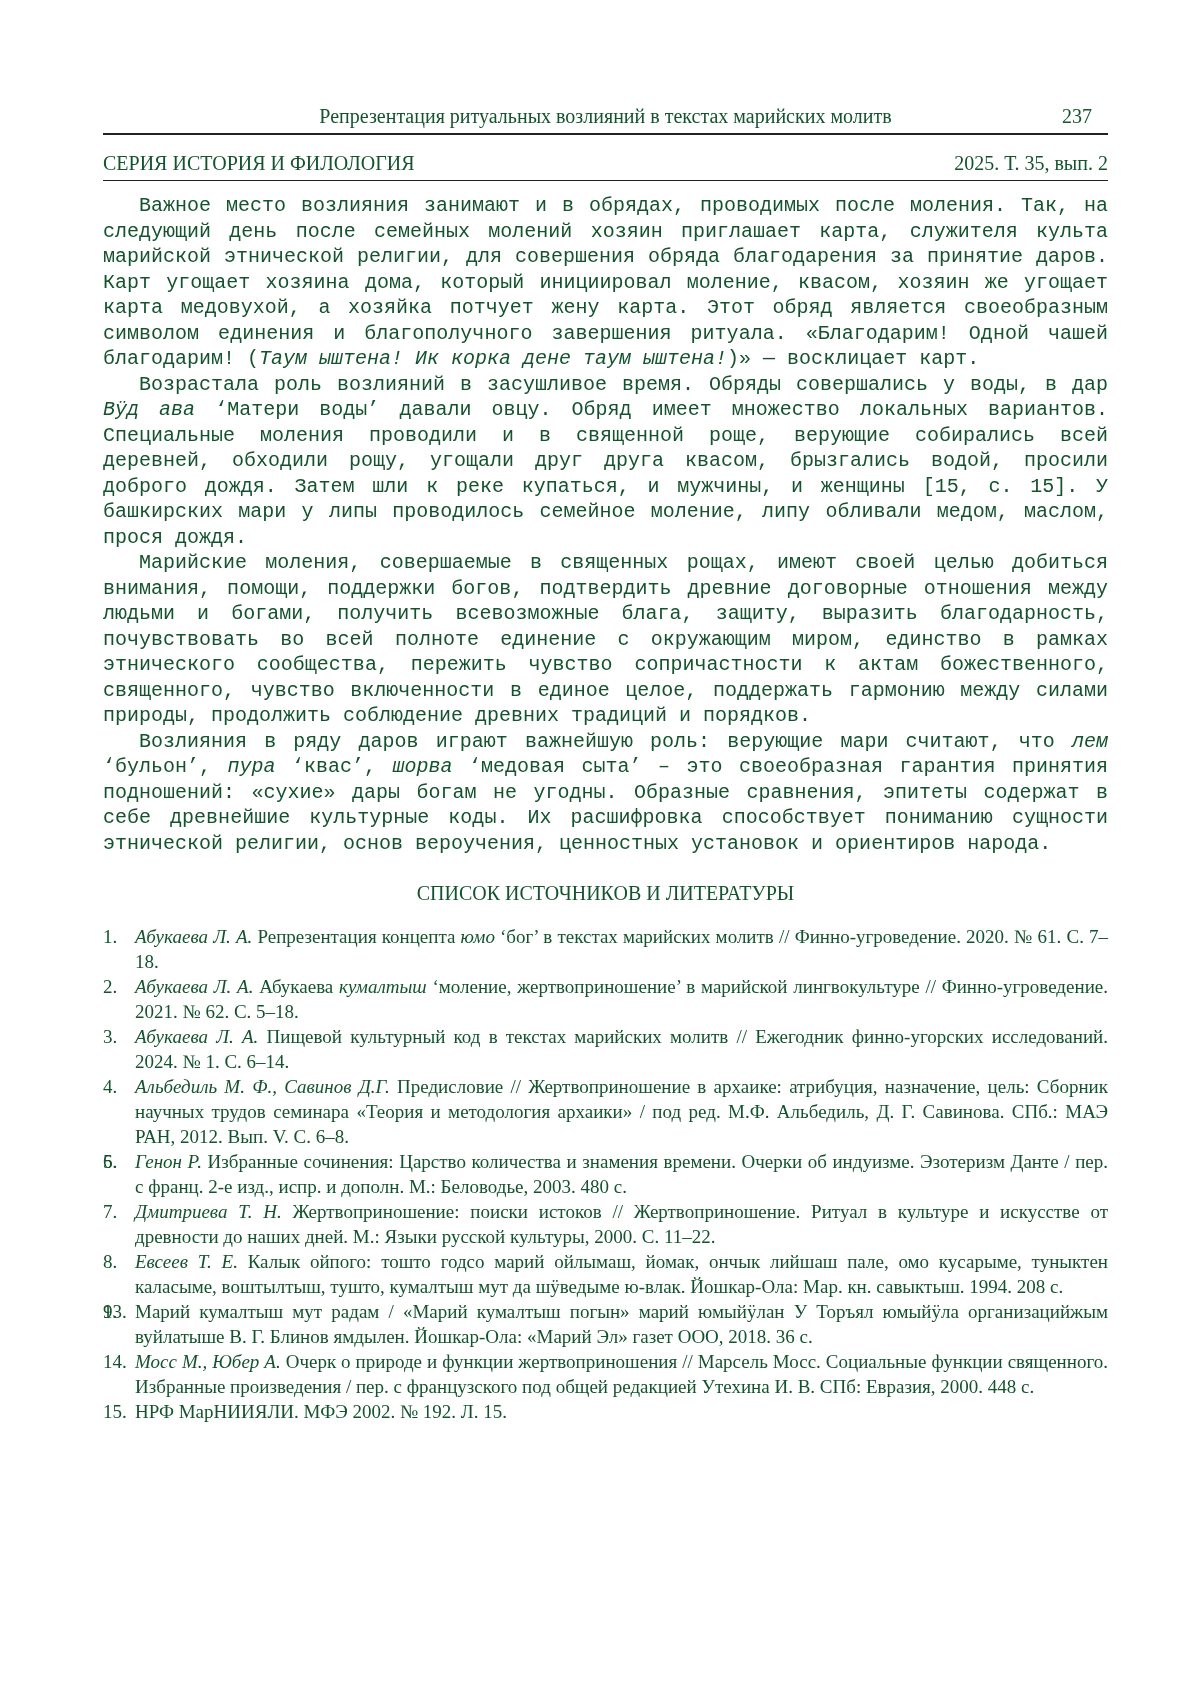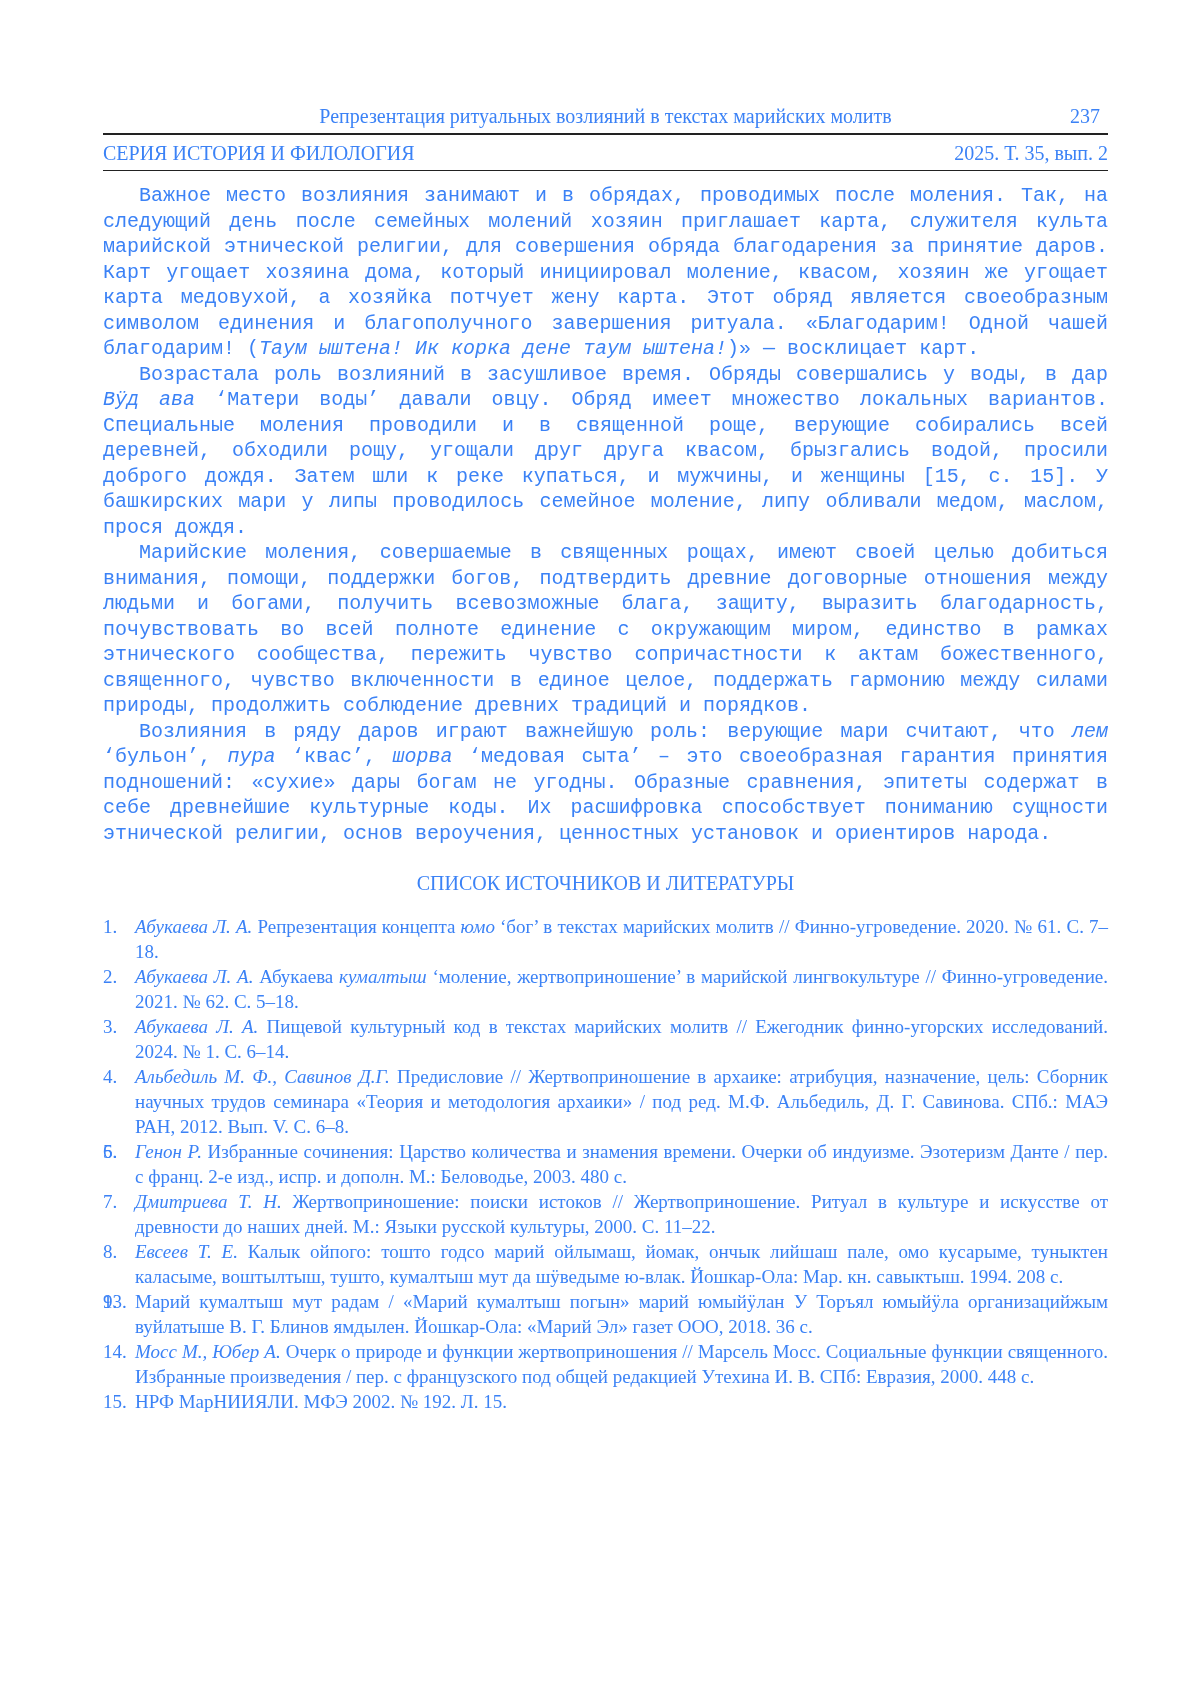--- a/index.html
+++ b/index.html
@@ -1,51 +1,52 @@
 <!DOCTYPE html>
 <html lang="ru"><head>
 <meta charset="utf-8">
 <style>
   html,body{margin:0;padding:0;background:#ffffff;}
   .page{
     position:relative;
     width:1200px;height:1698px;
     background:#ffffff;
-    color:#3b82f6;
+    color:#14532d;
     font-family:"Liberation Serif","DejaVu Serif",serif;
     overflow:hidden;
     box-sizing:border-box;
   }
   .content{
     margin-left:103px;
     margin-right:92px;
     padding-top:104px;
   }
   
   .rh-title-row{
     position:relative;
     font-size:20px;
     line-height:24px;
     text-align:center;
     padding-bottom:5px;
     border-bottom:2.5px solid #222;
   }
   .rh-page-number{
     position:absolute;
-    right:8px;top:0;
+    right:16px;top:0;
     font-size:20px;
   }
   .rh-series-row{
     display:flex;
     justify-content:space-between;
     font-size:20px;
     line-height:24px;
     padding-top:6px;
     padding-bottom:5px;
     border-bottom:1.5px solid #222;
+    margin-top:10px;
   }
   
   .body-text{margin-top:12px;font-family:Liberation Mono, monospace;}
   .para{
     margin:0;
     font-size:20px;
     line-height:25.5px;
     text-align:justify;
     text-indent:36px;
   }

